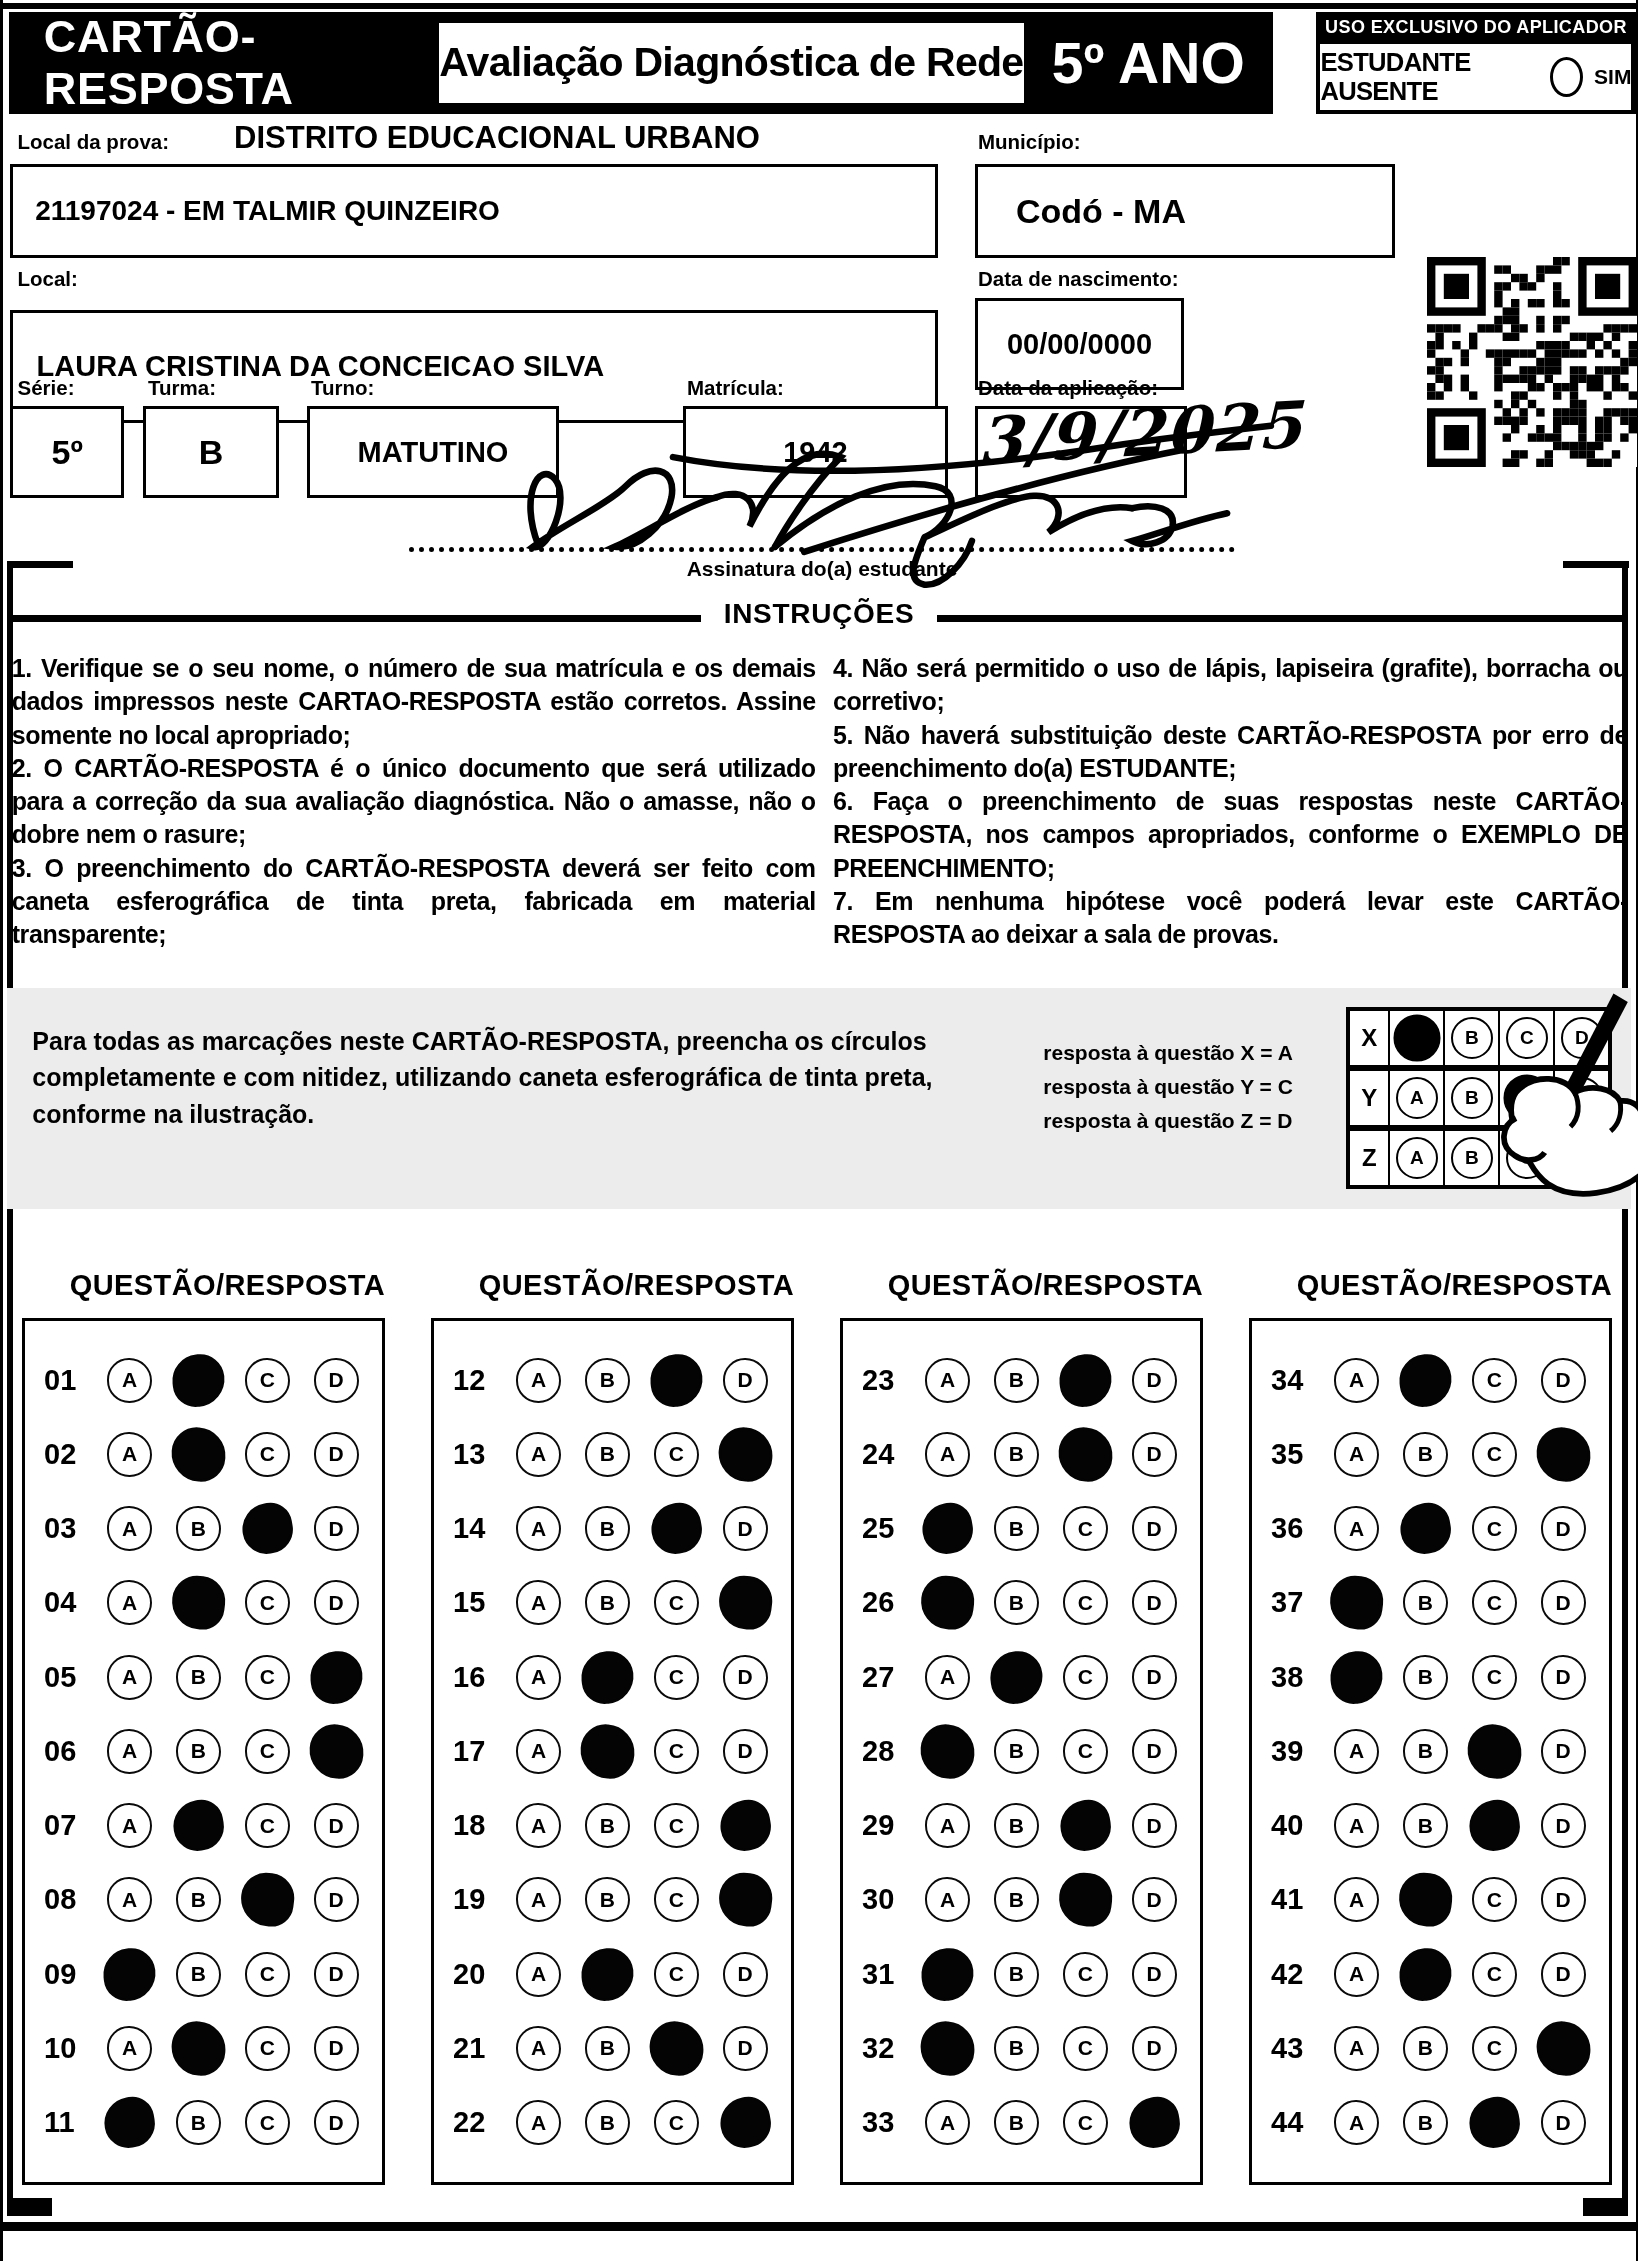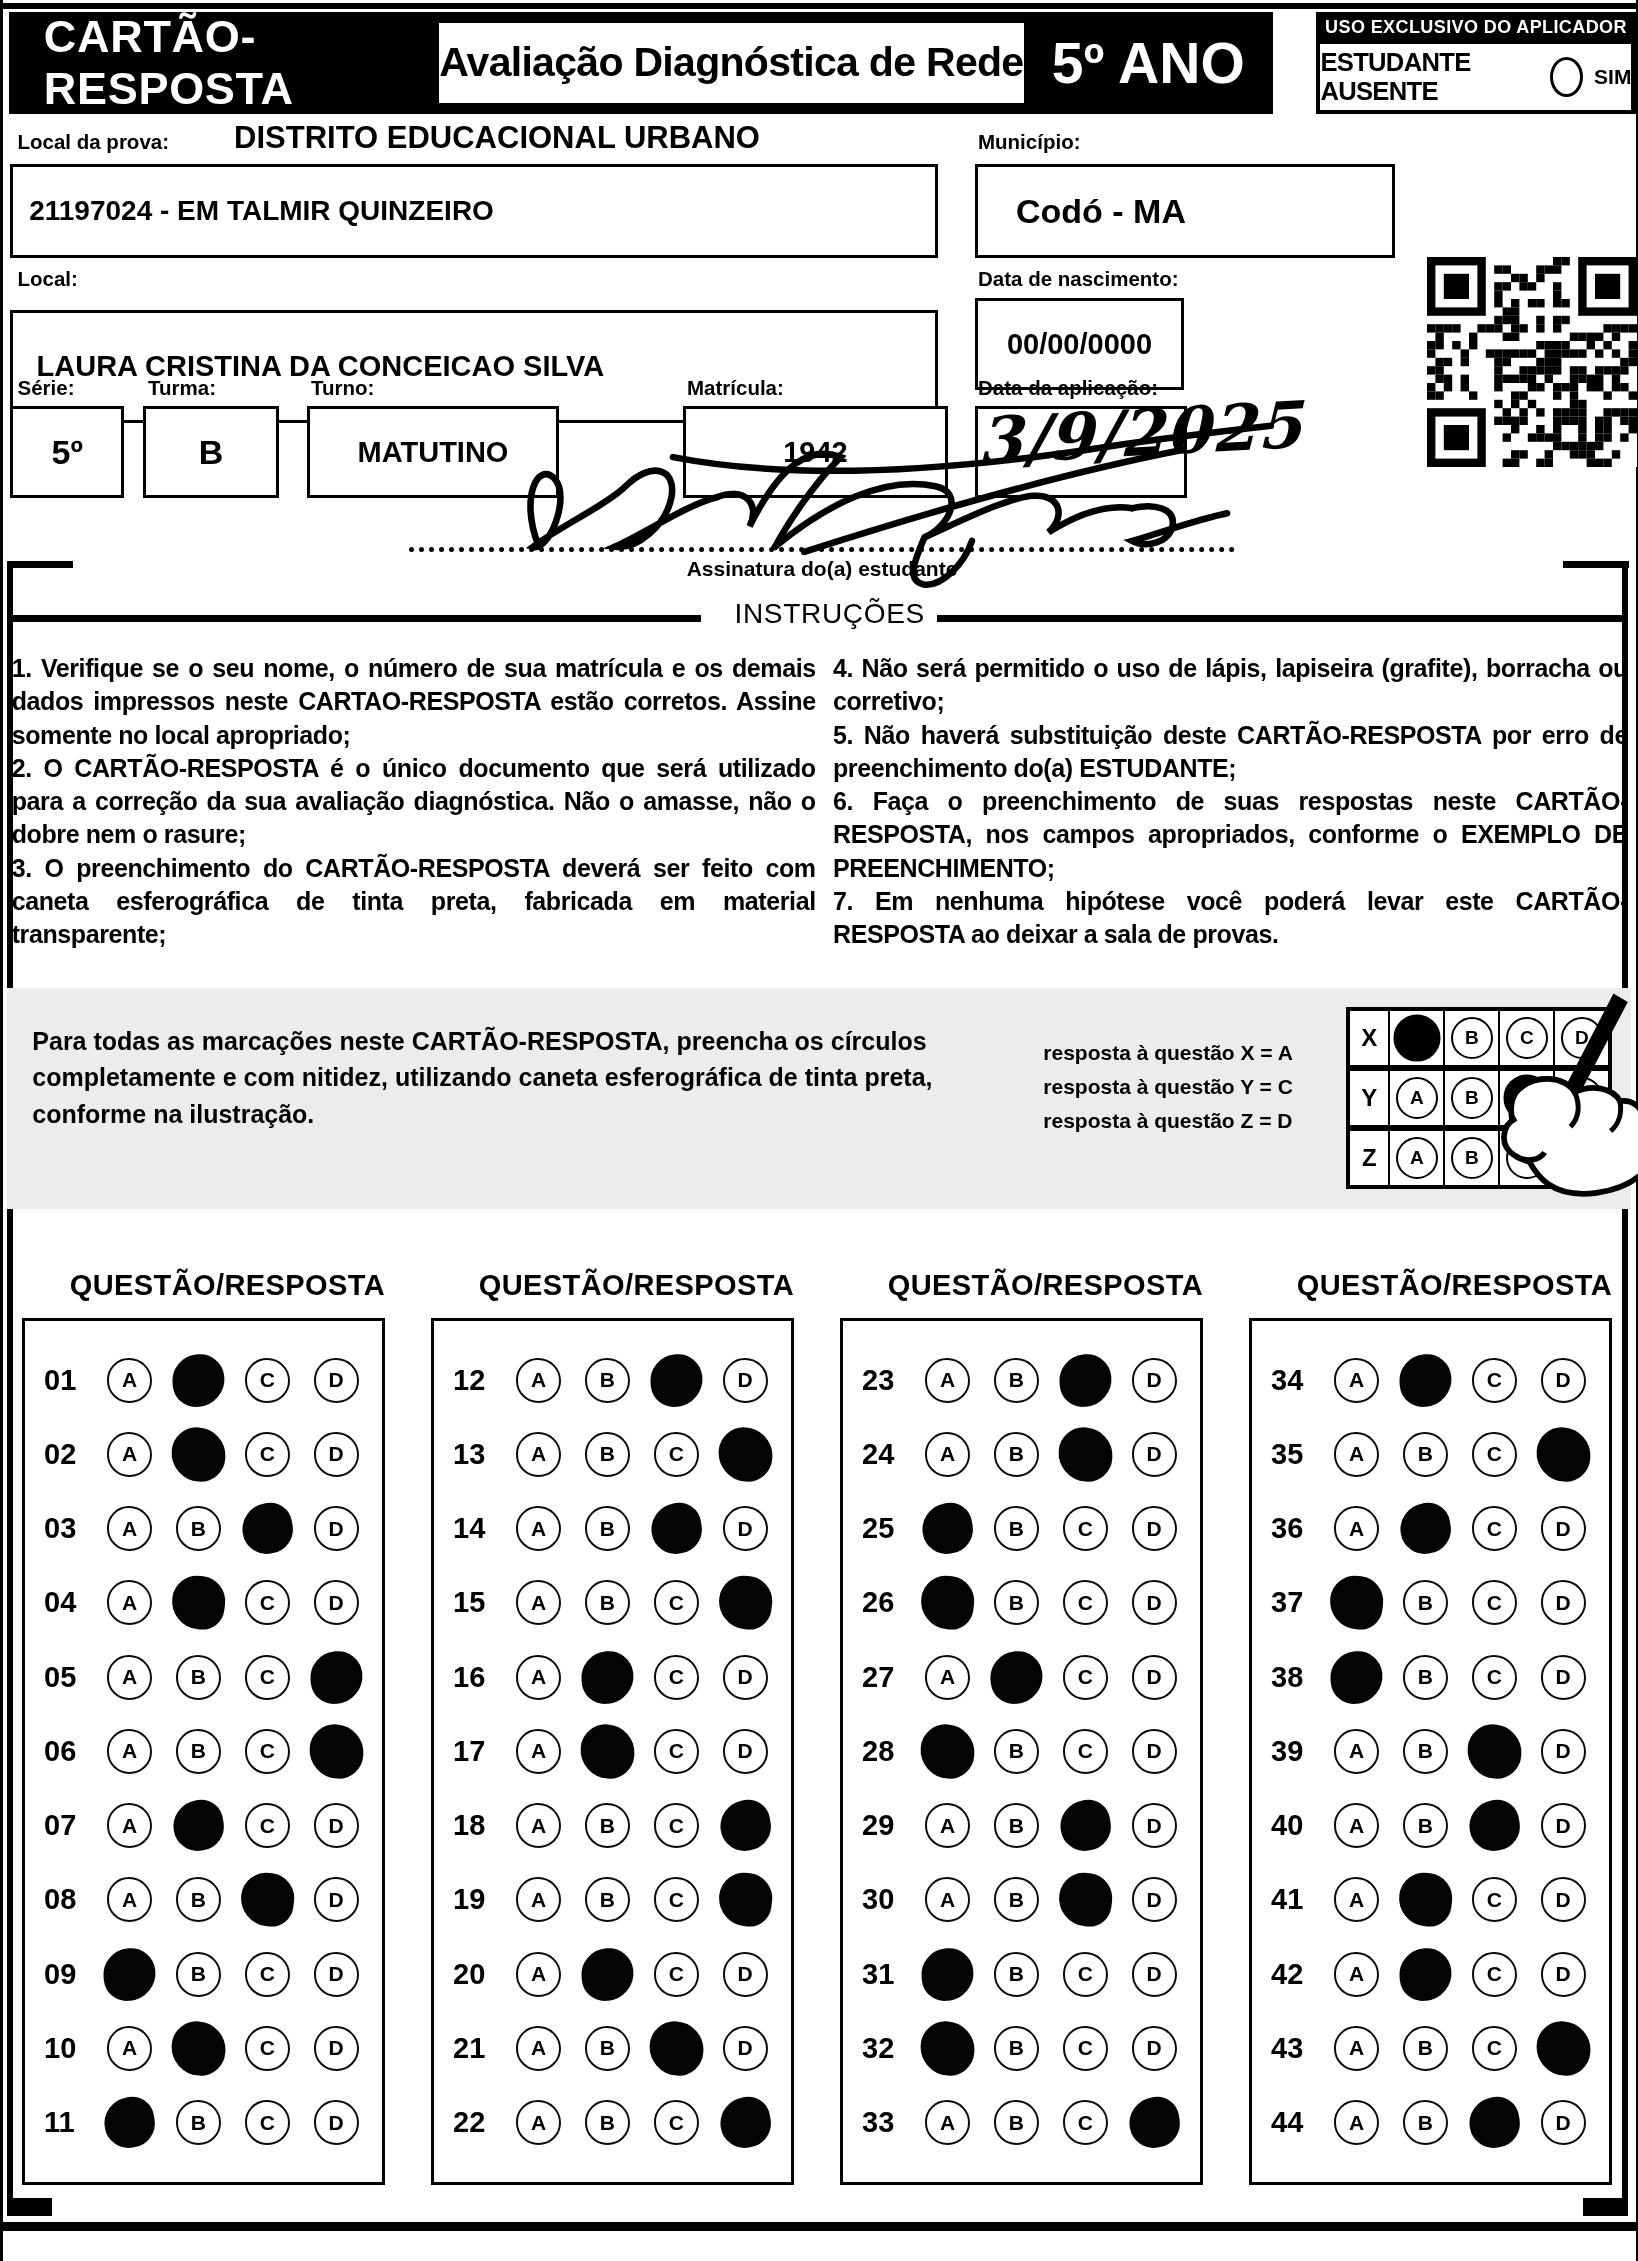--- a/index.html
+++ b/index.html
@@ -40,21 +40,21 @@
   .sig-label{left:409px;top:557px;width:826px;text-align:center;font-size:21px;font-weight:bold;}
   .handwrite{left:983px;top:395px;font-family:"DejaVu Serif",serif;font-style:italic;font-weight:bold;
     font-size:64px;transform:rotate(-3deg) skewX(-6deg);letter-spacing:1.5px;}
 
   
   .tick{background:#000;}
   .vline{background:#000;}
 
   
   .instr-line{background:#000;height:7.3px;top:615px;}
-  .instr-title{left:713px;top:598px;width:212px;text-align:right;font-size:28px;font-weight:normal;letter-spacing:0.7px;}
+  .instr-title{left:713px;top:598px;width:212px;text-align:center;font-size:28px;font-weight:bold;letter-spacing:0.7px;}
   .instr-col{font-size:25px;font-weight:bold;text-align:justify;line-height:1.33;letter-spacing:-0.4px;}
   .instr-col p{margin:0;}
 
   
   .ex-strip{left:7.3px;top:988px;width:1624px;height:221px;background:#ececec;}
   .ex-text{position:absolute;left:25px;top:35px;width:914px;font-size:25px;font-weight:bold;line-height:1.45;}
   .ex-legend{position:absolute;left:1036px;top:48px;font-size:21px;font-weight:bold;line-height:1.62;white-space:nowrap;}
   .ex-grid{position:absolute;left:1339px;top:19px;border:4.4px solid #000;background:#fff;}
   .ex-row{display:flex;border-bottom:6.6px solid #000;}
   .ex-row:last-child{border-bottom:none;}
@@ -101,21 +101,21 @@
   <div class="apl-inner">
     <span class="apl-absent">ESTUDANTE AUSENTE</span>
     <span class="apl-circle"></span>
     <span class="apl-sim">SIM</span>
   </div>
 </div>
 
 <div class="abs flabel" style="left:17.5px;top:130px;">Local da prova:</div>
 <div class="abs district" style="left:212px;top:120px;width:570px;">DISTRITO EDUCACIONAL URBANO</div>
 <div class="abs fbox" style="left:10.2px;top:164px;width:922px;height:88px;">
-  <span class="fval" style="padding-left:16px;font-size:28px;">21197024 - EM TALMIR QUINZEIRO</span>
+  <span class="fval" style="padding-left:22px;font-size:28px;">21197024 - EM TALMIR QUINZEIRO</span>
 </div>
 <div class="abs flabel" style="left:978px;top:130px;">Município:</div>
 <div class="abs fbox" style="left:975px;top:164px;width:414px;height:88px;align-items:center;">
   <span class="fval" style="padding-left:38px;font-size:34px;">Codó - MA</span>
 </div>
 
 <div class="abs flabel" style="left:17.5px;top:267px;">Local:</div>
 <div class="abs fbox" style="left:10.2px;top:310px;width:922px;height:107px;">
   <span class="fval" style="padding-left:23.4px;">LAURA CRISTINA DA CONCEICAO SILVA</span>
 </div>

